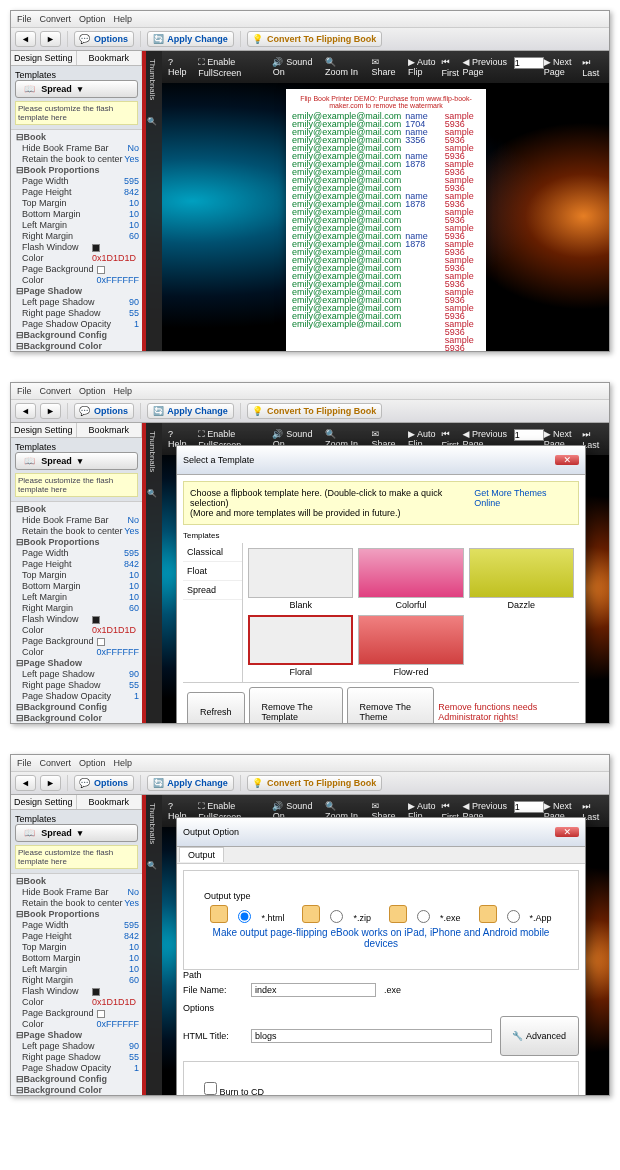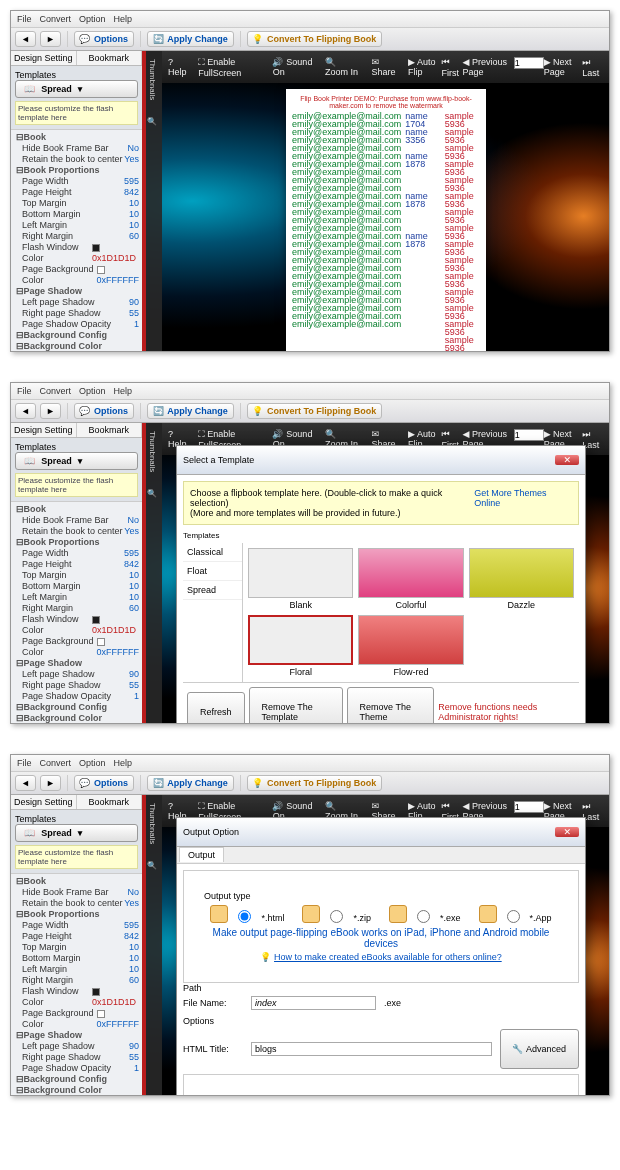--- a/index.html
+++ b/index.html
@@ -504,26 +504,25 @@
                   <input type="radio" style=""> 
                   <span>*.exe</span>
                 </label>
               <label>
                   <span class="ricon"></span>
                   <input type="radio" style=""> 
                   <span>*.App</span>
                 </label>
             </div>
             <div class="note">Make output page-flipping eBook works on iPad, iPhone and Android mobile devices</div>
-            <div style="text-align:center;margin-top:3px">💡 <span class="link">How to make created eBooks available for others online?</span></div>
           </div>
           <div style="margin-bottom:3px">Path</div>
           <div class="outrow">
             <label>File Name:</label>
-            <input type="text" style="flex: 0 0 100px; font-style: italic;" value="index">
+            <input type="text" style="flex: 0 0 100px;" value="index">
             <span>.exe</span>
           </div>
           <div style="margin:6px 0 3px">Options</div>
           <div class="outrow">
             <label>HTML Title:</label>
             <input type="text" value="blogs" style="">
             <span class="btn">🔧 <span>Advanced</span></span>
           </div>
           <div class="outgrp">
             <label><input type="checkbox" style=""> <span>Burn to CD</span></label>

